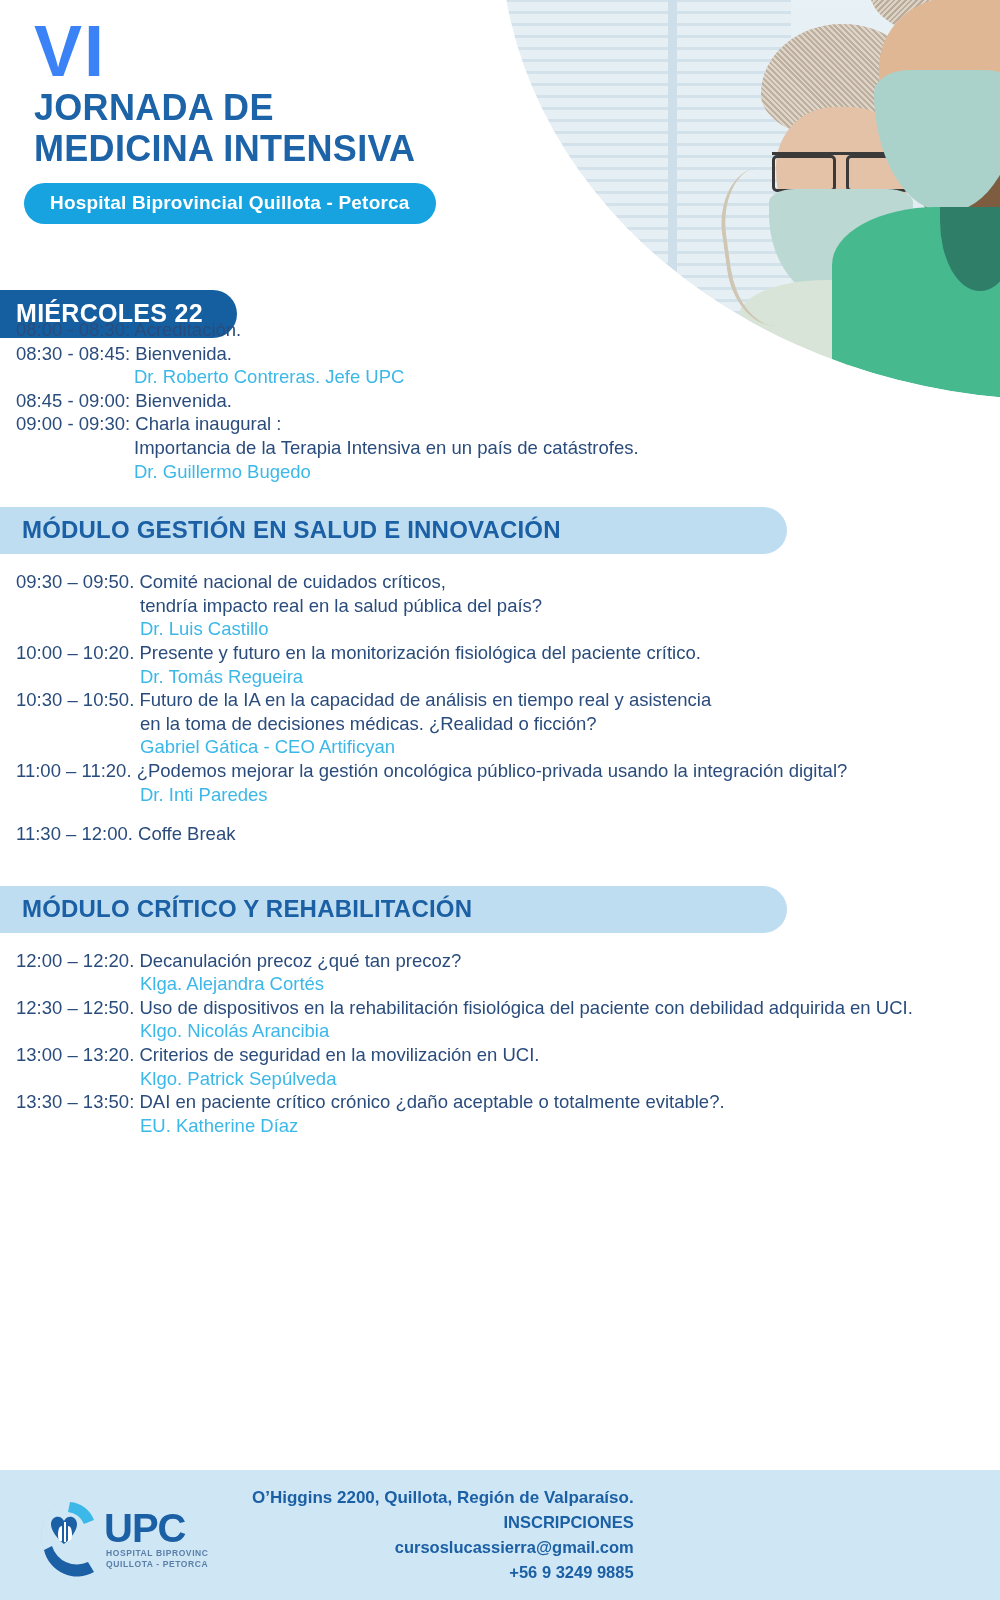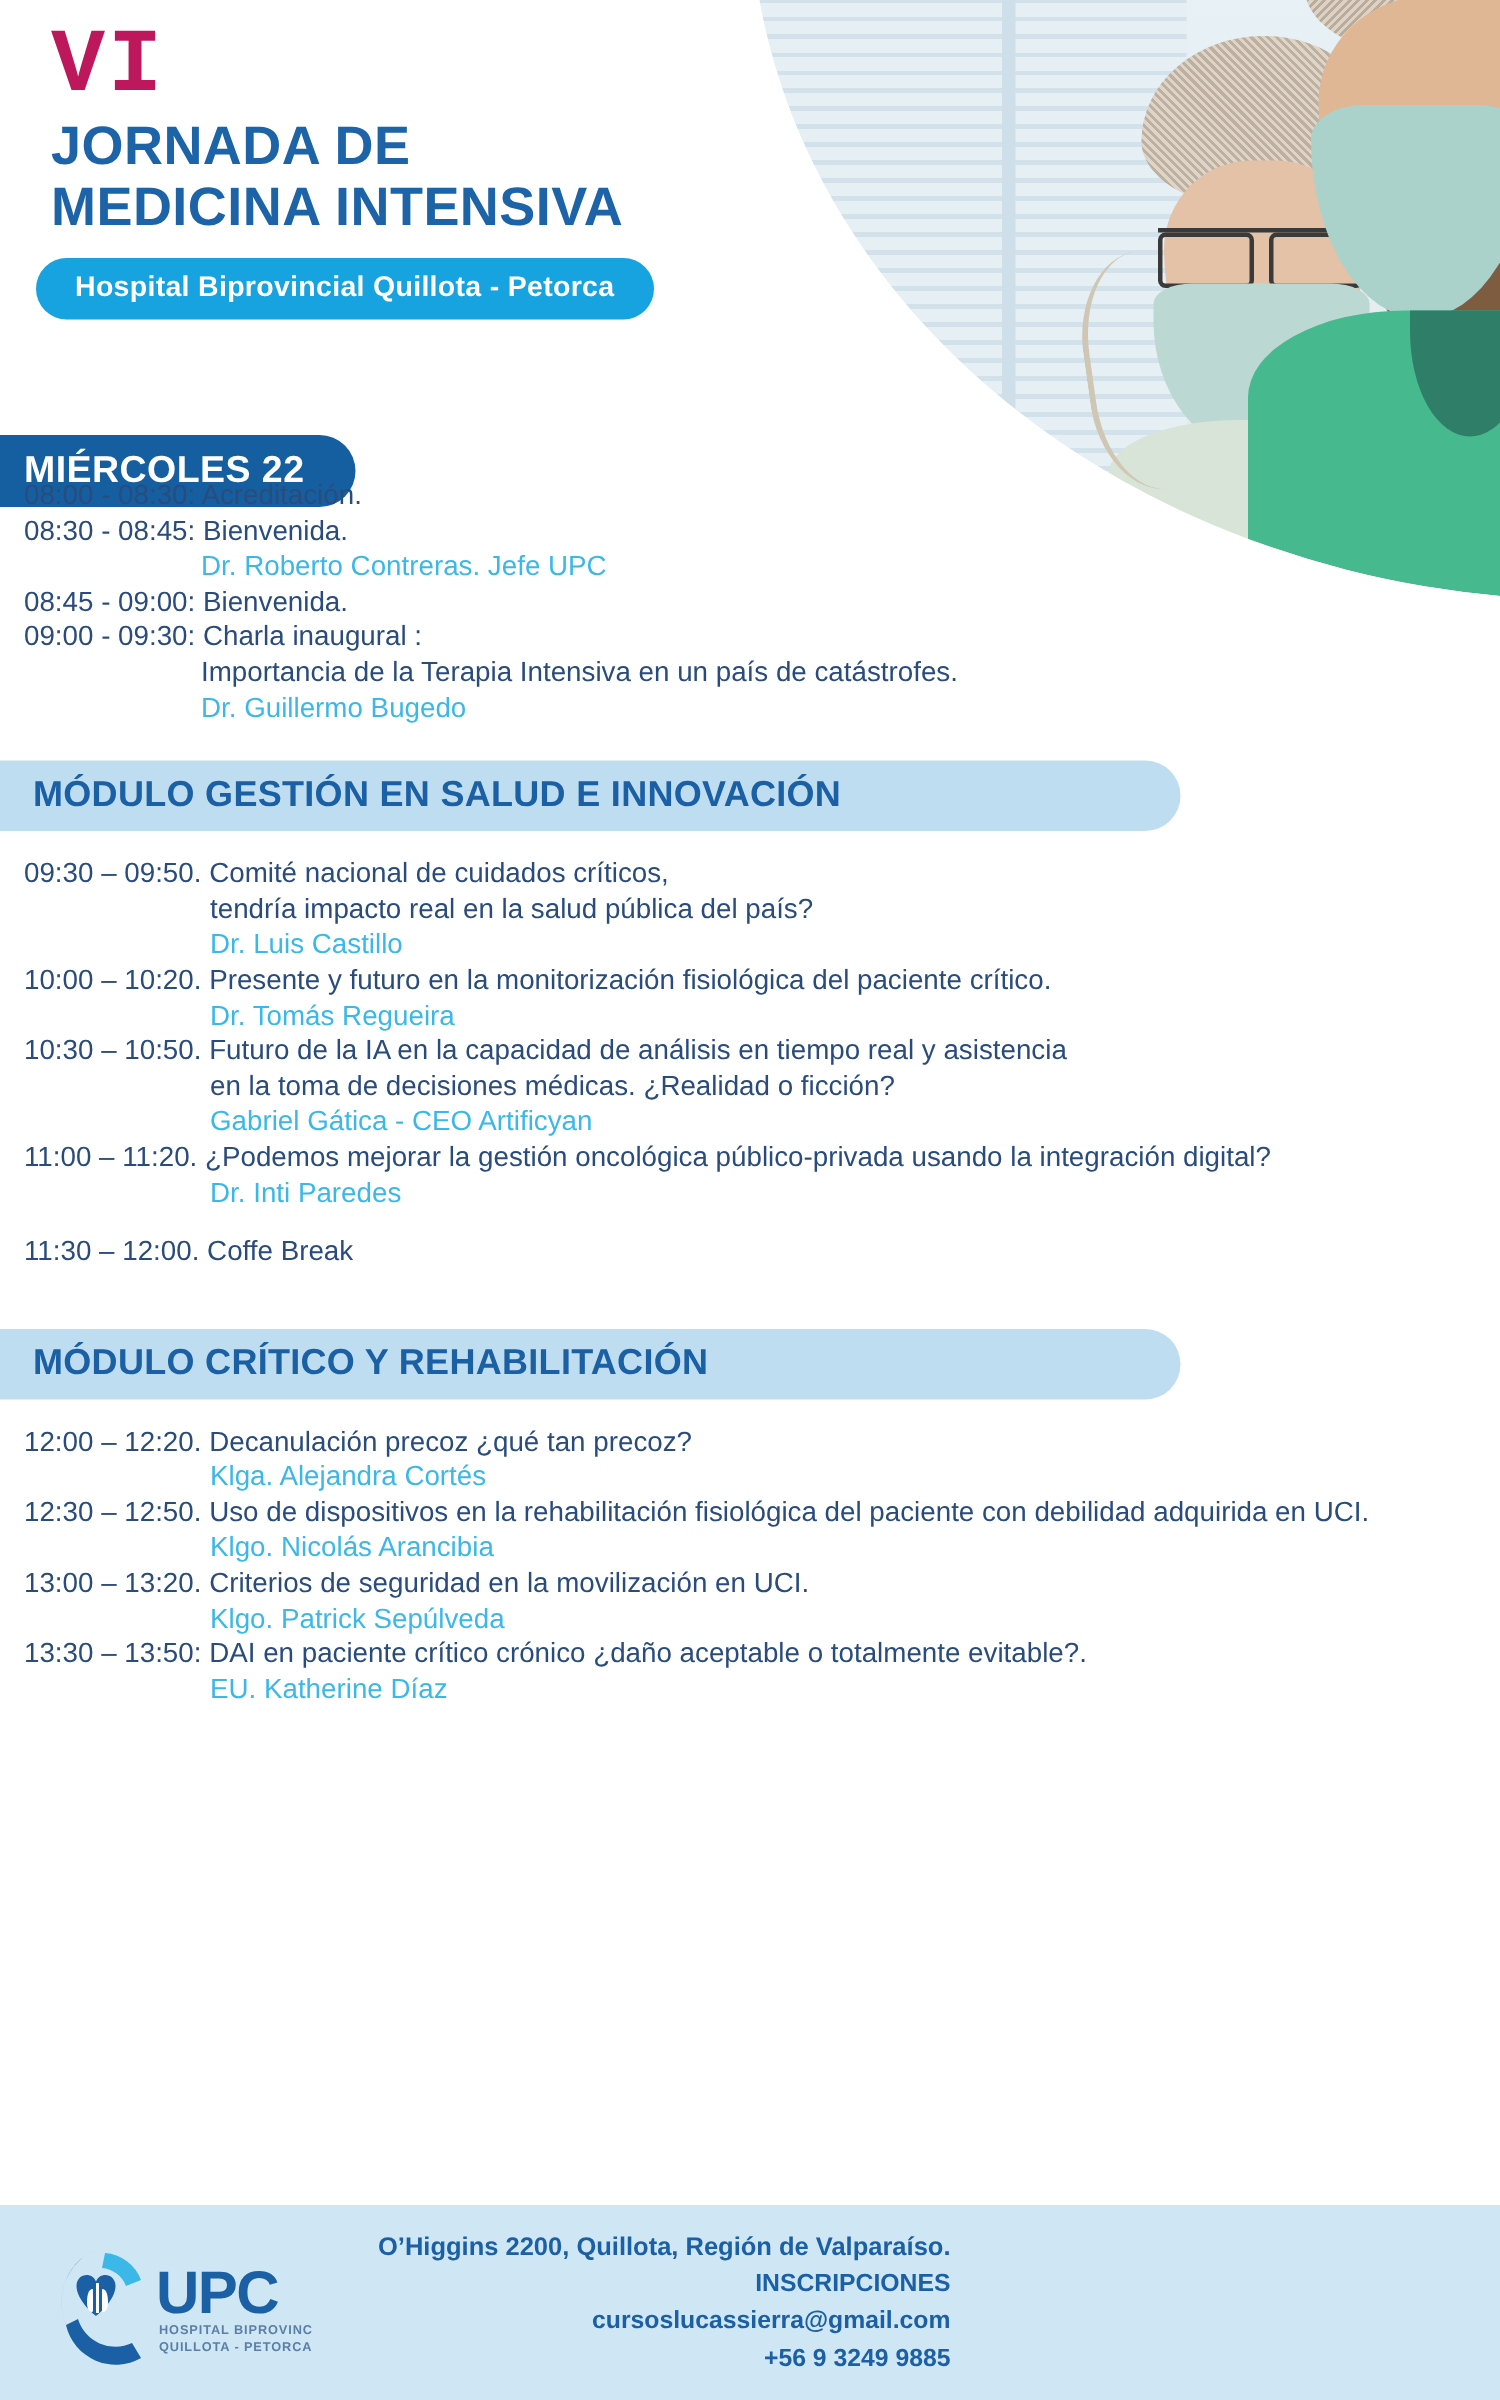--- a/index.html
+++ b/index.html
@@ -145,26 +145,25 @@
   .tube {
     position:absolute; left:40%; top:50%; width:20%; height:34%;
     border-left:4px solid #cfc6b4; border-radius:40% 0 0 40%;
     transform:rotate(-8deg);
   }
 
   
   .title-block { position:absolute; left:34px; top:18px; width:560px; }
 
   .roman {
-    font-size:60px;
-    font-weight:bold;
-    color:#be185d;
+    font-size:72px;
+    font-weight:bold;
+    color:#3b82f6;
     line-height:0.92;
     letter-spacing:2px;
-    font-family:Liberation Mono, monospace;
   }
   .jornada {
     font-size:36px;
     font-weight:bold;
     color:#1C63A8;
     line-height:1.12;
     letter-spacing:0.3px;
     margin-top:4px;
   }
 

